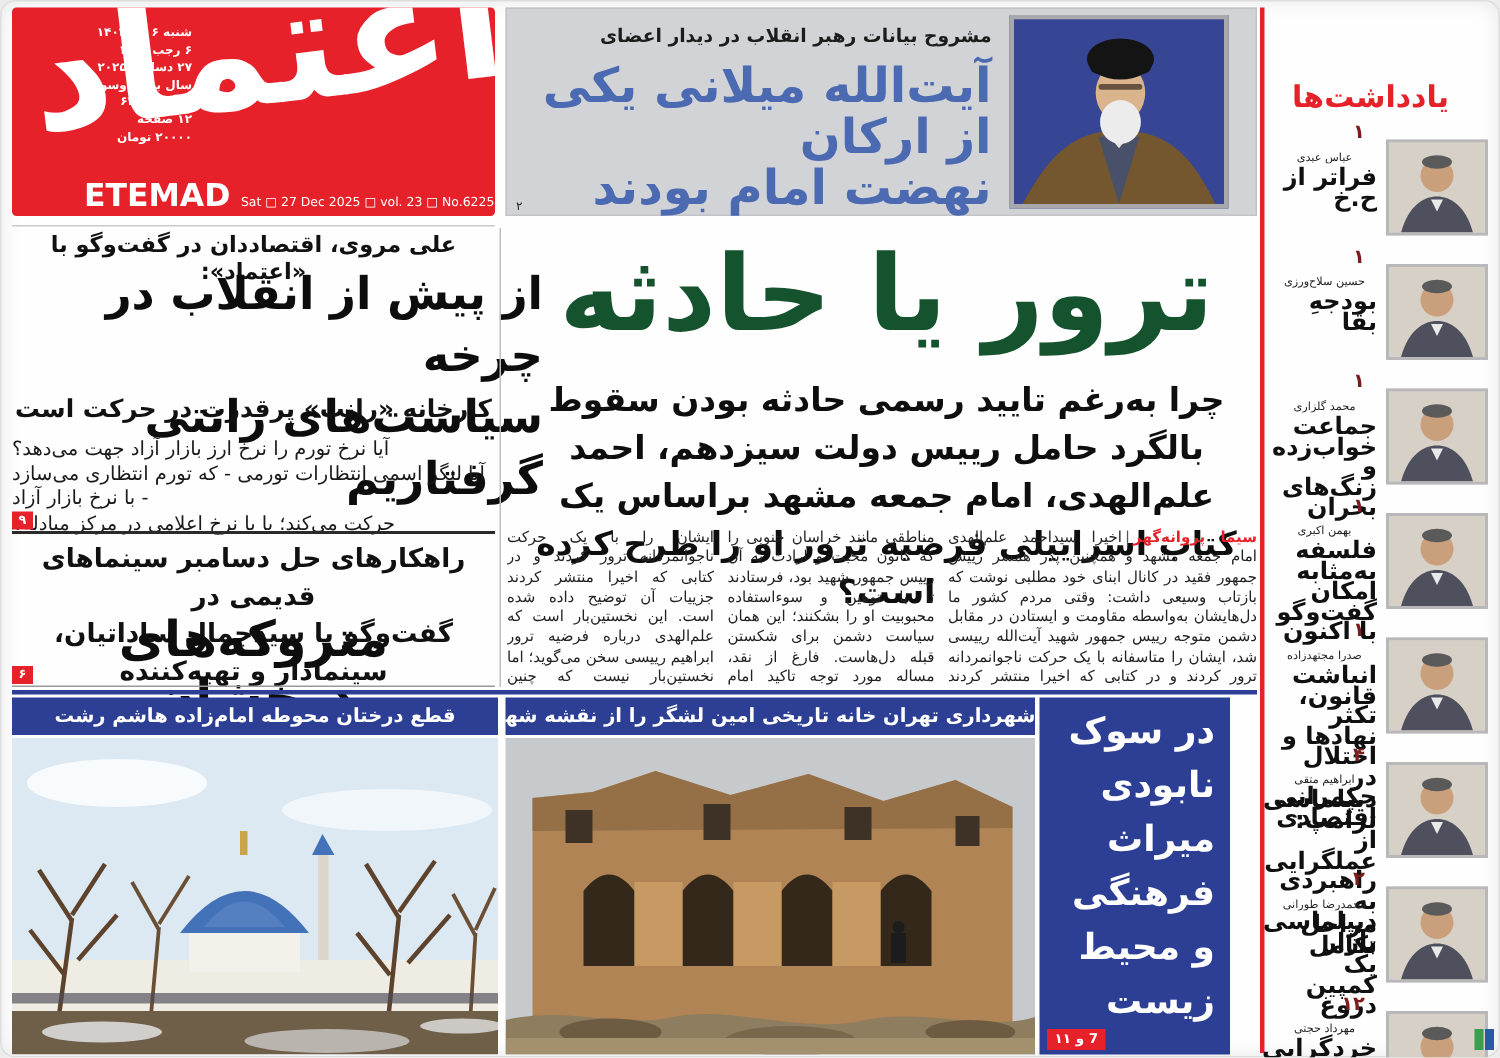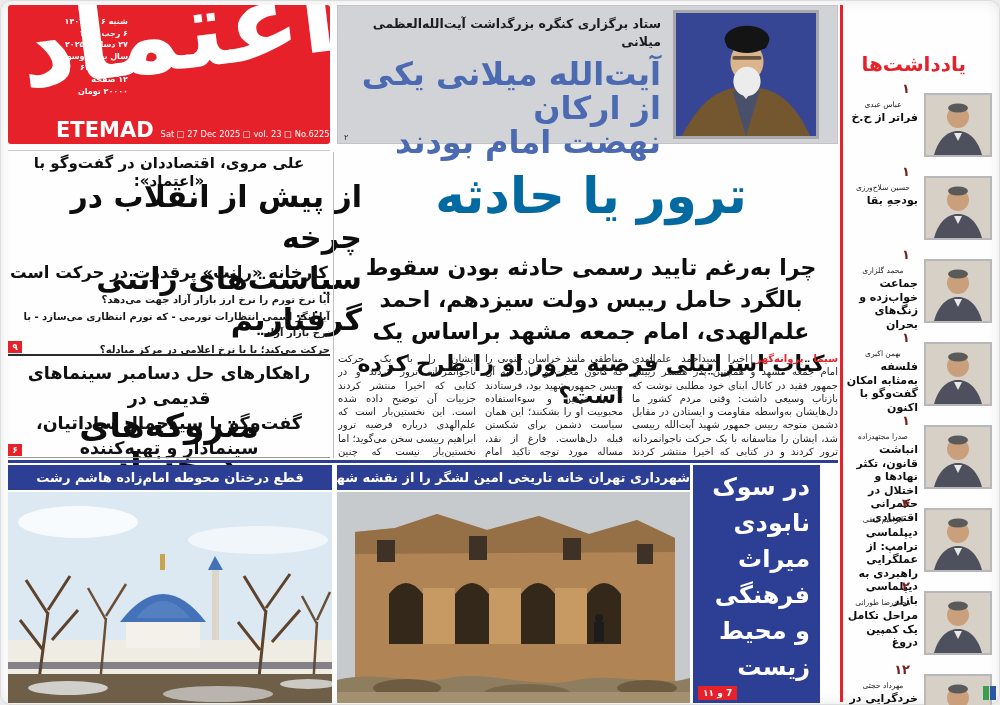--- a/index.html
+++ b/index.html
@@ -40,41 +40,41 @@
   
   #red-divider{left:840px;top:5px;width:3px;height:697px;background:var(--red);}
   #sidebar{left:848px;top:8px;width:146px;height:694px;margin-top:44px;}
   .sb-title{position:absolute;top:0;right:28px;direction:rtl;font-size:20px;font-weight:bold;color:var(--red);}
   .sb-items{position:absolute;top:28px;left:0;right:0;}
   .sb-item{position:relative;height:83px;}
   .sb-photo{position:absolute;right:2px;top:13px;width:68px;height:64px;border:2px solid #b8b8bb;background:#ddd8cf;}
   .sb-photo svg{display:block;width:100%;height:100%;}
   .sb-page{position:absolute;right:84px;top:1px;font-size:13px;font-weight:bold;color:#7a1d1d;direction:rtl;}
   .sb-name{position:absolute;right:76px;top:20px;left:0;font-size:7.5px;color:#222;direction:rtl;text-align:center;white-space:nowrap;overflow:hidden;}
-  .sb-t{position:absolute;right:76px;top:31px;left:-2px;font-size:11px;font-weight:bold;line-height:13.5px;color:#101010;direction:rtl;text-align:right;}
+  .sb-t{position:absolute;right:76px;top:31px;left:-2px;font-size:16px;font-weight:bold;line-height:13.5px;color:#101010;direction:rtl;text-align:right;}
 
   
   .lc-rule-top{left:8px;top:150px;width:322px;height:1px;background:#c9c9c9;}
   .lc-kicker{left:8px;top:154px;width:322px;text-align:center;font-size:15px;font-weight:bold;direction:rtl;}
   .lc-headline{left:2px;top:176px;width:360px;text-align:right;font-size:30px;font-weight:bold;line-height:41px;direction:rtl;color:#0d0d0d;}
   .lc-subhead{left:8px;top:263px;width:322px;text-align:center;font-size:16.5px;font-weight:bold;direction:rtl;}
-  .lc-questions{left:8px;top:292px;width:322px;text-align:right;font-size:10px;font-weight:bold;line-height:16.5px;direction:rtl;color:#1a1a1a;}
+  .lc-questions{left:8px;top:292px;width:322px;text-align:left;font-size:13px;font-weight:normal;line-height:16.5px;direction:rtl;color:#1a1a1a;}
   .pagebox{position:absolute;width:14px;height:12px;background:var(--red);color:#fff;font-size:8.5px;font-weight:bold;
            text-align:center;line-height:12px;direction:rtl;}
   #box9{left:8px;top:341px;}
   .lc-rule-mid{left:8px;top:354px;width:322px;height:2px;background:#2a2a2a;}
   .cn-kicker{left:8px;top:361px;width:322px;text-align:center;font-size:17.5px;font-weight:bold;line-height:25px;direction:rtl;}
   .cn-headline{left:8px;top:406px;width:322px;text-align:center;font-size:33px;font-weight:bold;direction:rtl;color:#0d0d0d;}
   #box6{left:8px;top:444px;}
   .lc-rule-bot{left:8px;top:457px;width:322px;height:1px;background:#9a9a9a;}
   .v-divider{left:333px;top:152px;width:1px;height:306px;background:#bfbfbf;}
 
   
-  .ld-headline{left:345px;top:146px;width:492px;text-align:center;font-size:50px;font-weight:bold;
-               line-height:100px;direction:rtl;color:#0369a1;white-space:nowrap;}
+  .ld-headline{left:345px;top:146px;width:492px;text-align:center;font-size:70px;font-weight:bold;
+               line-height:100px;direction:rtl;color:#14532d;white-space:nowrap;}
   .ld-subhead{left:347px;top:252px;width:488px;text-align:center;font-size:22px;font-weight:bold;line-height:32px;direction:rtl;color:#0e0e0e;}
   .ld-body{left:337px;top:352px;width:501px;height:106px;display:flex;gap:9px;direction:rtl;}
   .ld-col{font-size:10px;line-height:13.3px;text-align:justify;color:#222;overflow:hidden;direction:rtl;}
   .ld-colA{width:206px;}
   .ld-colB{width:138px;}
   .ld-colC{width:138px;}
   .byline{color:var(--red);font-weight:bold;}
   .byline-sep{color:#555;padding:0 2px;}
 
   
@@ -115,21 +115,21 @@
       </div>
     <div class="mh-latin">
       <span class="mh-etemad">ETEMAD</span>
       <span class="mh-info">Sat □ 27 Dec 2025 □ vol. 23 □ No.6225 □ 12 Pages □ 200000 Rials</span>
     </div>
   </div>
 
   <div class="abs" id="topstory">
     <div class="ts-text">
       <div class="ts-kicker">
-        <div>ستاد برگزاری کنگره بزرگداشت آیت‌الله‌العظمی میلانی</div>
+        <div>مشروح بیانات رهبر انقلاب در دیدار اعضای</div>
       </div>
       <div class="ts-headline">
         <div>آیت‌الله میلانی یکی از ارکان</div>
         <div>نهضت امام بودند</div>
       </div>
     </div>
     <div class="ts-photo">
       <svg viewBox="0 0 144 126" preserveAspectRatio="none">
         <rect width="144" height="126" fill="#33418f"></rect>
         <rect width="144" height="126" fill="#3c4a9c" opacity="0.4"></rect>

